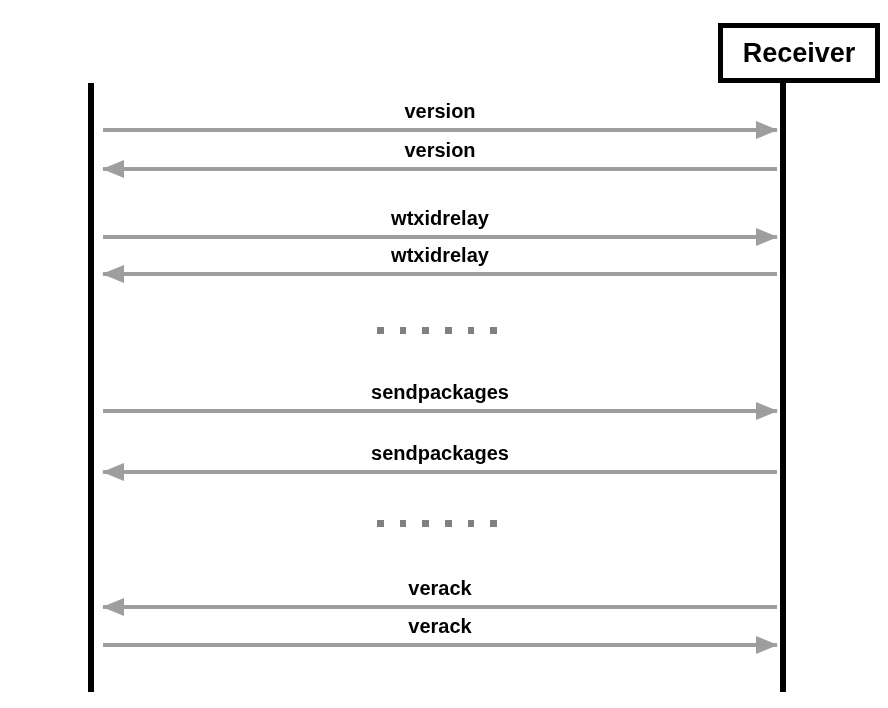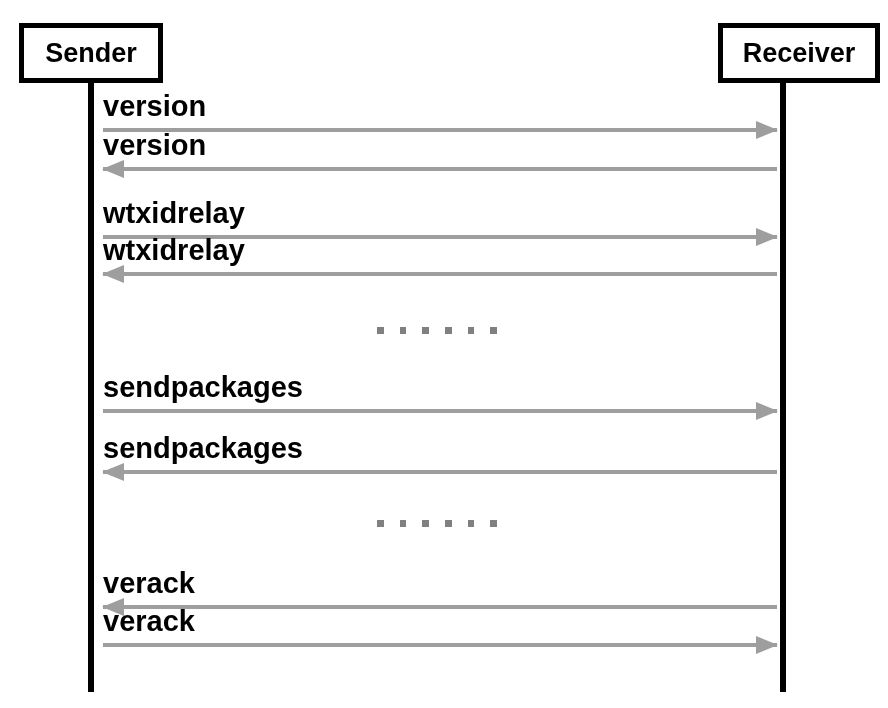--- a/index.html
+++ b/index.html
@@ -66,22 +66,22 @@
     border-left: 22px solid #9e9e9e;
   }
   .arrowhead.left {
     left: -1px;
     border-right: 22px solid #9e9e9e;
   }
   .msg-label {
     position: absolute;
     bottom: 7px;
     width: 100%;
-    text-align: left;
-    font-size: 29px;
+    text-align: center;
+    font-size: 20px;
     font-weight: bold;
     color: #000000;
     white-space: nowrap;
     line-height: 1;
   }
 
   
   .ellipsis-row {
     position: absolute;
     display: flex;
@@ -93,23 +93,20 @@
     width: 7px;
     height: 7px;
     background: #808080;
   }
 </style>
 </head>
 <body>
 
 <div id="canvas">
 
-  <div class="actor-box" style="left:19px; top:23px; width:144px; height:60px;">
-    <span class="actor-label">Sender</span>
-  </div>
 
   <div class="actor-box" style="left:698px; top:23px; width:162px; height:60px;margin-left:20px;">
     <span class="actor-label">Receiver</span>
   </div>
 
   <div class="lifeline" style="left:88px; top:83px; height:609px;"></div>
   <div class="lifeline" style="left:780px; top:83px; height:609px;"></div>
 
   <div class="msg" style="left:103px; top:128px; width:674px;">
     <div class="msg-line" style="width:674px;"></div>

